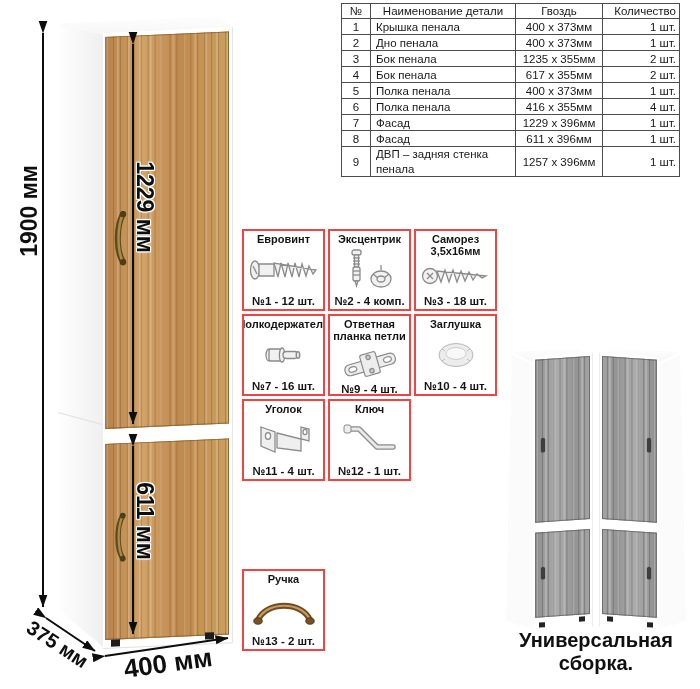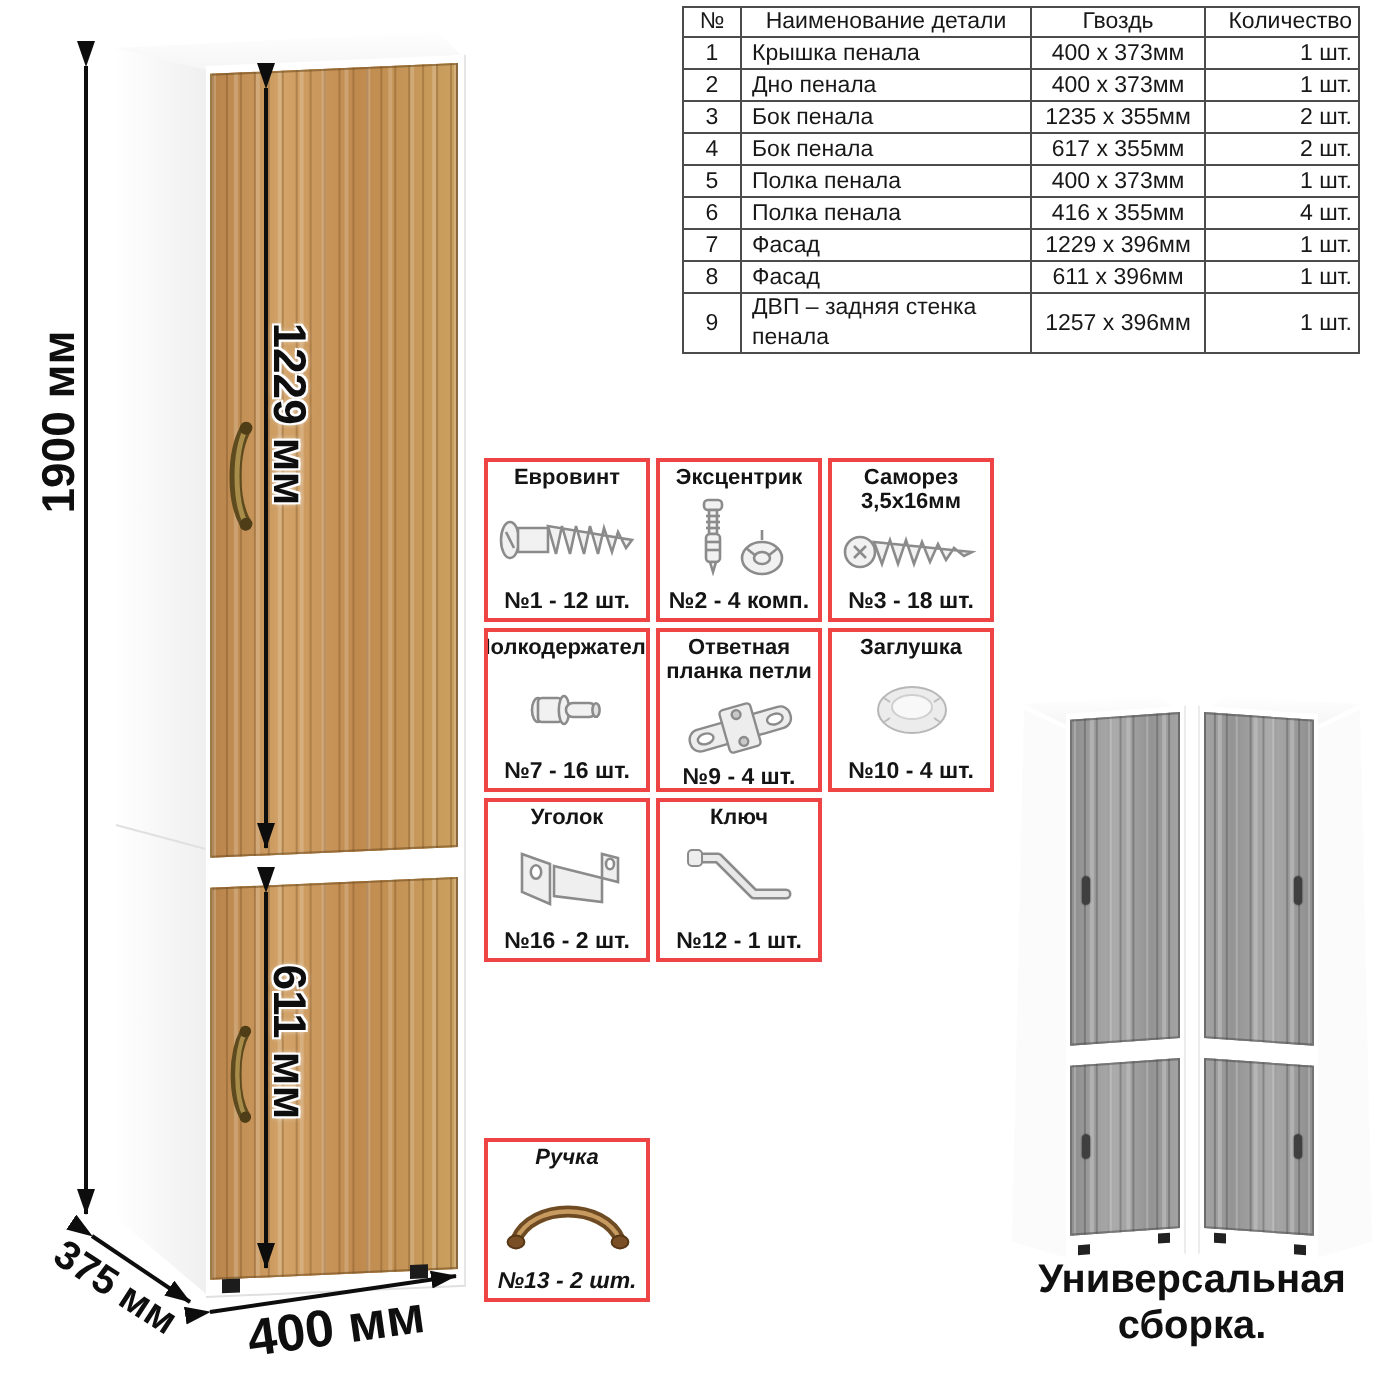--- a/index.html
+++ b/index.html
@@ -51,21 +51,21 @@
   #parts-table .c-qty{width:70px;text-align:right;}
 
   
   #hw-grid{position:absolute;left:242px;top:229px;display:grid;
     grid-template-columns:repeat(3,83px);grid-auto-rows:82px;gap:3px;}
   .hw-cell{border:2px solid #ef4444;background:#fff;display:flex;flex-direction:column;
     align-items:center;padding:2px 1px 1px 1px;box-sizing:border-box;overflow:hidden;}
   .hw-name{font-weight:bold;font-size:11px;line-height:1.12;text-align:center;color:#141414;}
   .hw-icon{flex:1;display:flex;align-items:center;justify-content:center;width:100%;}
   .hw-count{font-weight:bold;font-size:11.5px;color:#141414;padding-bottom:1px;}
-  .cell-13{grid-column:1;grid-row:5;font-style:italic;}
+  .cell-13{grid-column:1;grid-row:5;}
 
   
   .u-cab{position:absolute;width:92px;height:288px;}
   #u-cab-left{left:504px;top:347px;}
   #u-cab-right{left:596px;top:347px;transform:scaleX(-1);}
   .u-top{position:absolute;left:6px;top:0;width:84px;height:18px;
     background:linear-gradient(to bottom,#ffffff,#f4f4f4);
     clip-path:polygon(2px 5px,70px 1px,82px 12px,26px 17px);}
   .u-side{position:absolute;left:2px;top:6px;width:28px;height:278px;background:#fbfbfb;
     clip-path:polygon(6px 2px,28px 12px,28px 276px,0px 268px);}
@@ -306,21 +306,21 @@
       <div class="hw-name">Уголок</div>
       <div class="hw-icon">
         <svg class="icon" width="74" height="42" viewBox="0 0 74 42" fill="#efefef" stroke="#8b8b8b" stroke-width="1.3">
           <path d="M14 8 l14 5 v20 l-14 -6 z"></path>
           <ellipse cx="21" cy="17" rx="2.6" ry="3.4" fill="#fff"></ellipse>
           <path d="M30 14 l24 6 v12 l-24 -3 z"></path>
           <path d="M54 8 v12 l8 2 v-12 z"></path>
           <ellipse cx="58" cy="13" rx="2" ry="2.6" fill="#fff"></ellipse>
         </svg>
       </div>
-      <div class="hw-count">№16 - 2 шт.</div>
+      <div class="hw-count">№11 - 4 шт.</div>
     </div>
 
 
 
     <div class="hw-cell">
       <div class="hw-name">Ключ</div>
       <div class="hw-icon">
         <svg class="icon" width="74" height="42" viewBox="0 0 74 42" fill="none">
           <path d="M16 10 h10 l18 18 h16" stroke="#8b8b8b" stroke-width="5.5" stroke-linecap="round" stroke-linejoin="round"></path>
           <path d="M16 10 h10 l18 18 h16" stroke="#e9e9e9" stroke-width="3" stroke-linecap="round" stroke-linejoin="round"></path>

